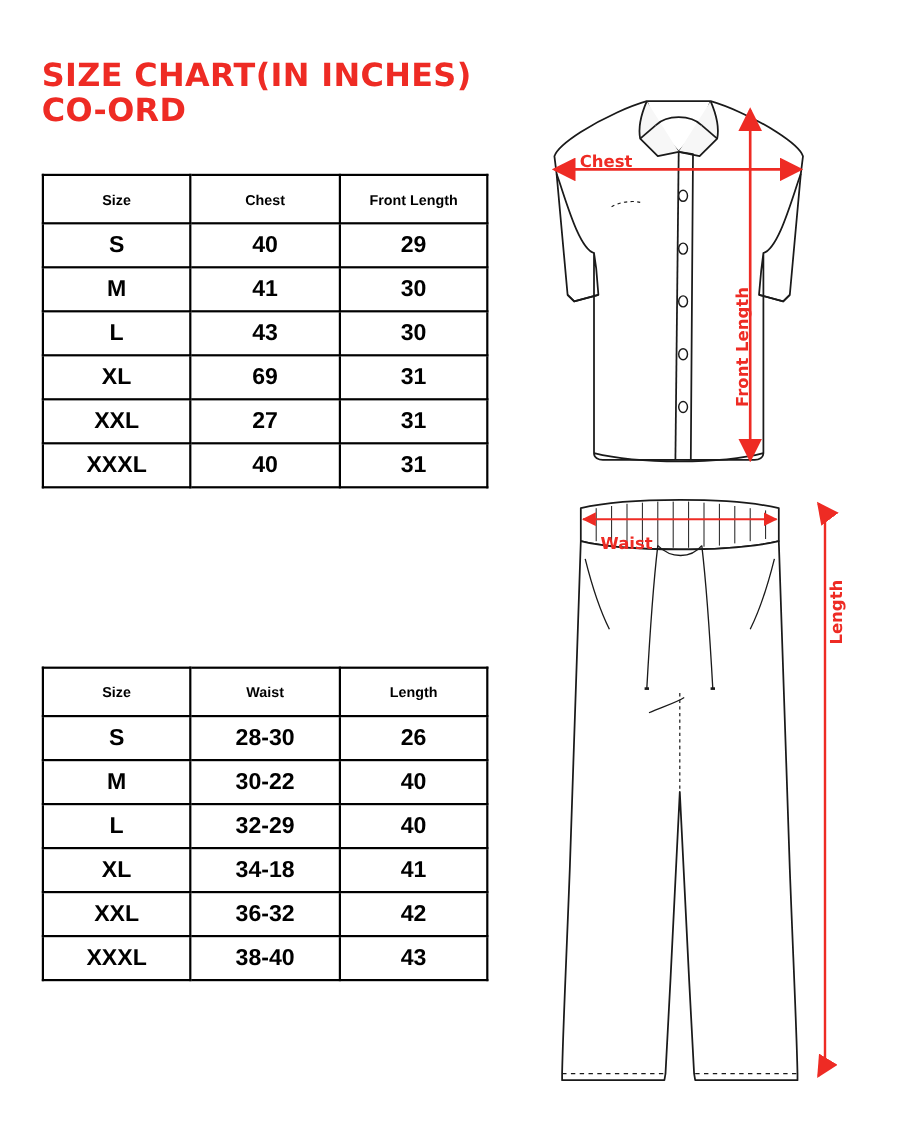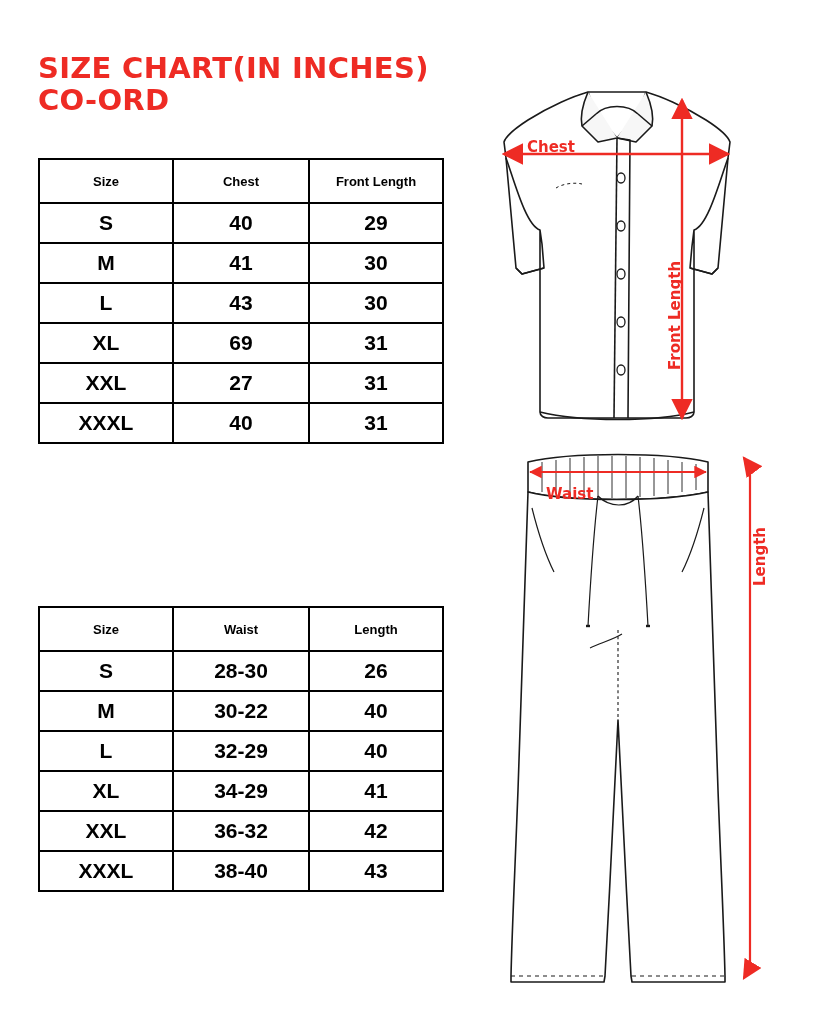--- a/index.html
+++ b/index.html
@@ -174,21 +174,21 @@
         <td>30-22</td>
         <td>40</td>
       </tr>
       <tr>
         <td>L</td>
         <td>32-29</td>
         <td>40</td>
       </tr>
       <tr>
         <td>XL</td>
-        <td>34-29</td>
+        <td>34-18</td>
         <td>41</td>
       </tr>
       <tr>
         <td>XXL</td>
         <td>36-32</td>
         <td>42</td>
       </tr>
       <tr>
         <td>XXXL</td>
         <td>38-40</td>

